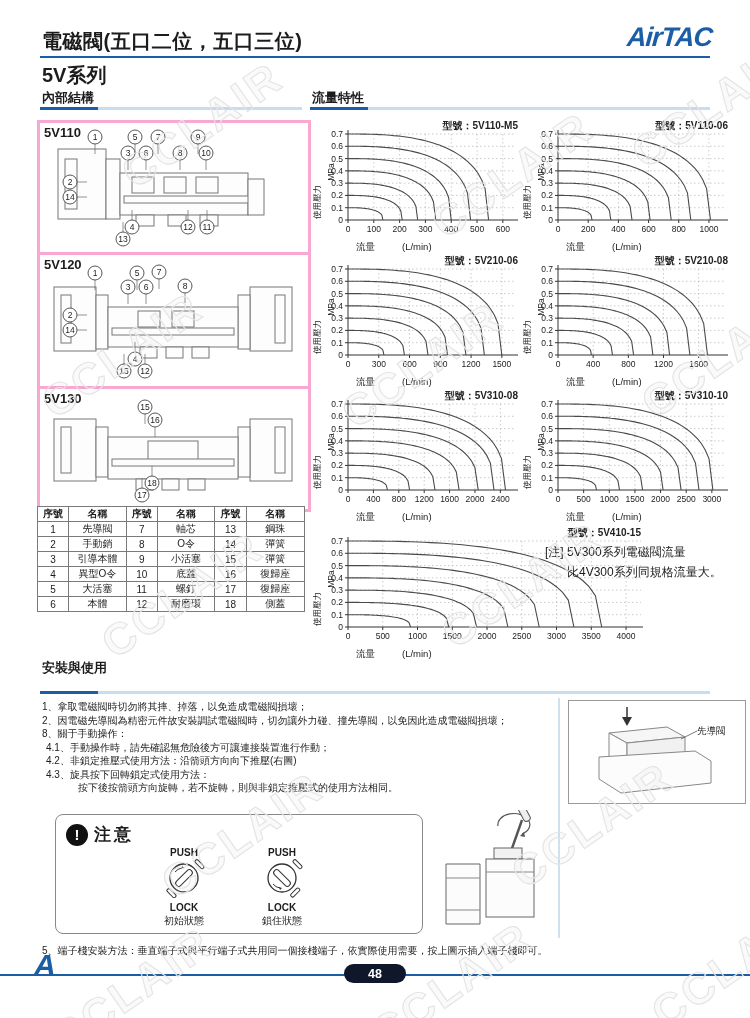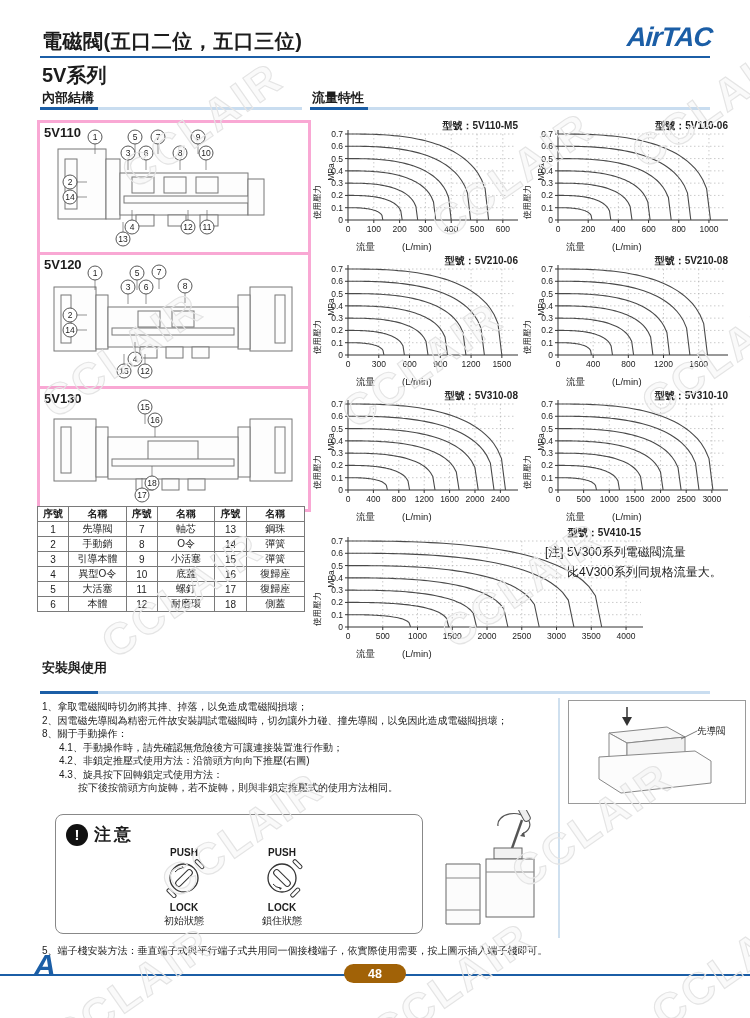--- a/index.html
+++ b/index.html
@@ -31,41 +31,41 @@
   .tl{font-size:8.5px;fill:#222;}
   .ctitle{font-size:10px;font-weight:bold;fill:#222;}
   .xl{font-size:9.5px;fill:#222;}
   .dg{fill:#fdfdfd;stroke:#777;stroke-width:1;}
   .co-line{stroke:#666;stroke-width:.7;}
   .co-circ{fill:#fff;stroke:#444;stroke-width:.9;}
   .co-txt{font-size:8.5px;fill:#222;}
   .note{left:545px;top:542px;font-size:12px;line-height:1.7;}
   .note .n2{padding-left:22px;}
   .ilist{left:42px;top:700px;width:540px;font-size:10px;line-height:13.5px;}
-  .ilist .i1{margin-left:17px;}
+  .ilist .i1{margin-left:4px;}
   .ilist .i2{margin-left:36px;}
   .caution{left:55px;top:814px;width:366px;height:118px;border:1.5px solid #888;
            border-radius:8px;background:#fff;}
   .c-head{display:flex;align-items:center;gap:6px;margin:8px 10px 0;}
   .c-icon{width:22px;height:22px;border-radius:50%;background:#111;color:#fff;font-weight:bold;
           font-size:15px;display:flex;align-items:center;justify-content:center;flex:0 0 22px;}
   .c-title{font-size:17px;font-weight:bold;letter-spacing:3px;}
   .c-text{font-size:9.5px;}
   .dials{display:flex;gap:26px;margin:1px 0 0 92px;}
   .dial{width:72px;text-align:center;}
   .d-top,.d-bottom{font-weight:bold;font-size:10px;line-height:11px;}
   .d-cap{font-size:10px;margin-top:1px;}
   .screwfig{left:428px;top:810px;}
   .vdiv{left:558px;top:698px;width:2px;height:240px;background:#cfe0ef;}
   .figbox{position:absolute;left:568px;width:176px;border:1px solid #9a9a9a;background:#fff;z-index:1;}
   .figlabel{position:absolute;font-size:9.5px;z-index:2;}
   .item5{left:42px;top:944px;font-size:10px;}
   .fline{left:0;top:974px;width:750px;height:2px;background:#1b5ea6;}
   .alogo{left:34px;top:948px;font-size:30px;font-weight:900;font-style:italic;color:#1b5ea6;}
-  .badge{left:344px;top:964px;width:62px;height:19px;background:#a16207;border-radius:10px;
+  .badge{left:344px;top:964px;width:62px;height:19px;background:#0f172a;border-radius:10px;
          color:#fff;font-size:12.5px;font-weight:bold;display:flex;align-items:center;justify-content:center;}
 </style>
 </head>
 <body>
 
 <div id="page">
 
   <span class="wm" style="left:110px;top:100px">CCLAIR</span>
   <span class="wm" style="left:420px;top:150px">CCLAIR</span>
   <span class="wm" style="left:620px;top:80px">CCLAIR</span>

